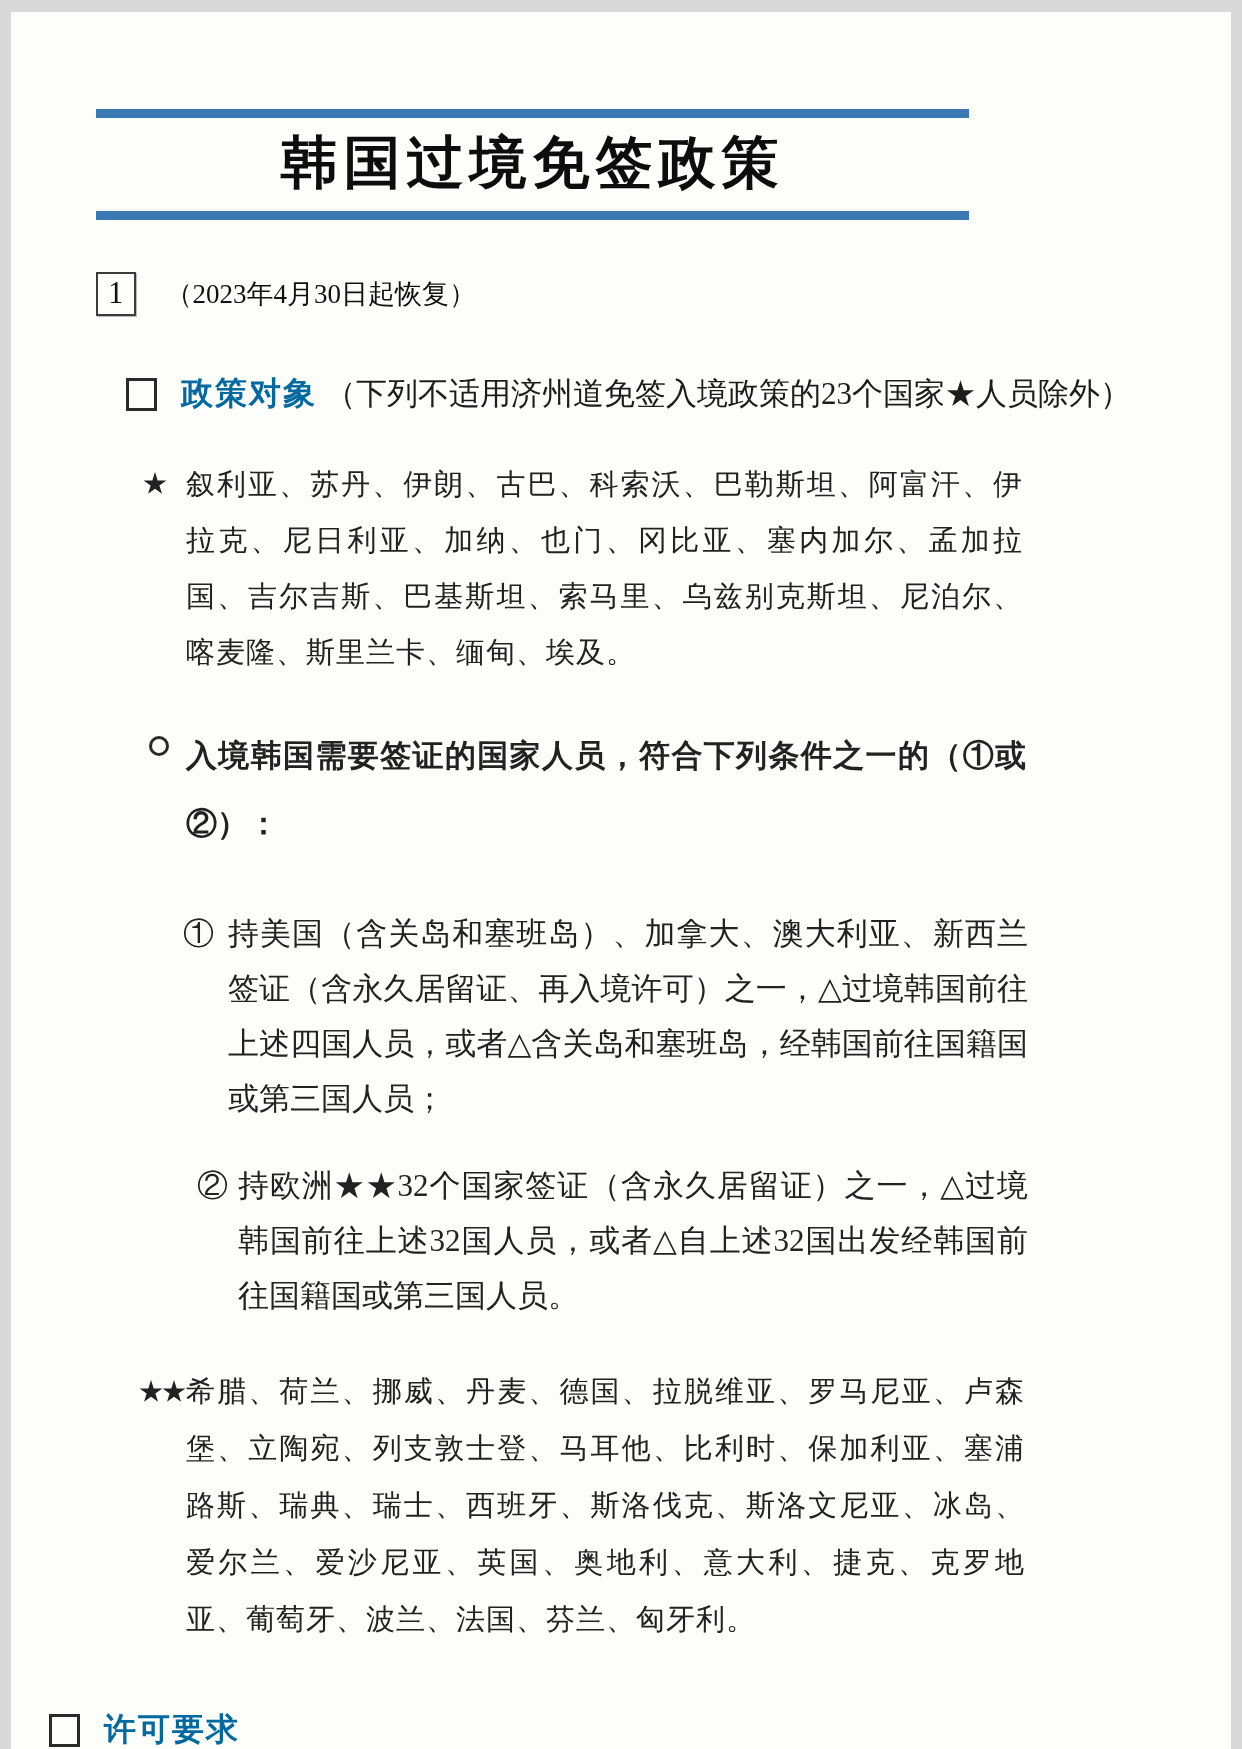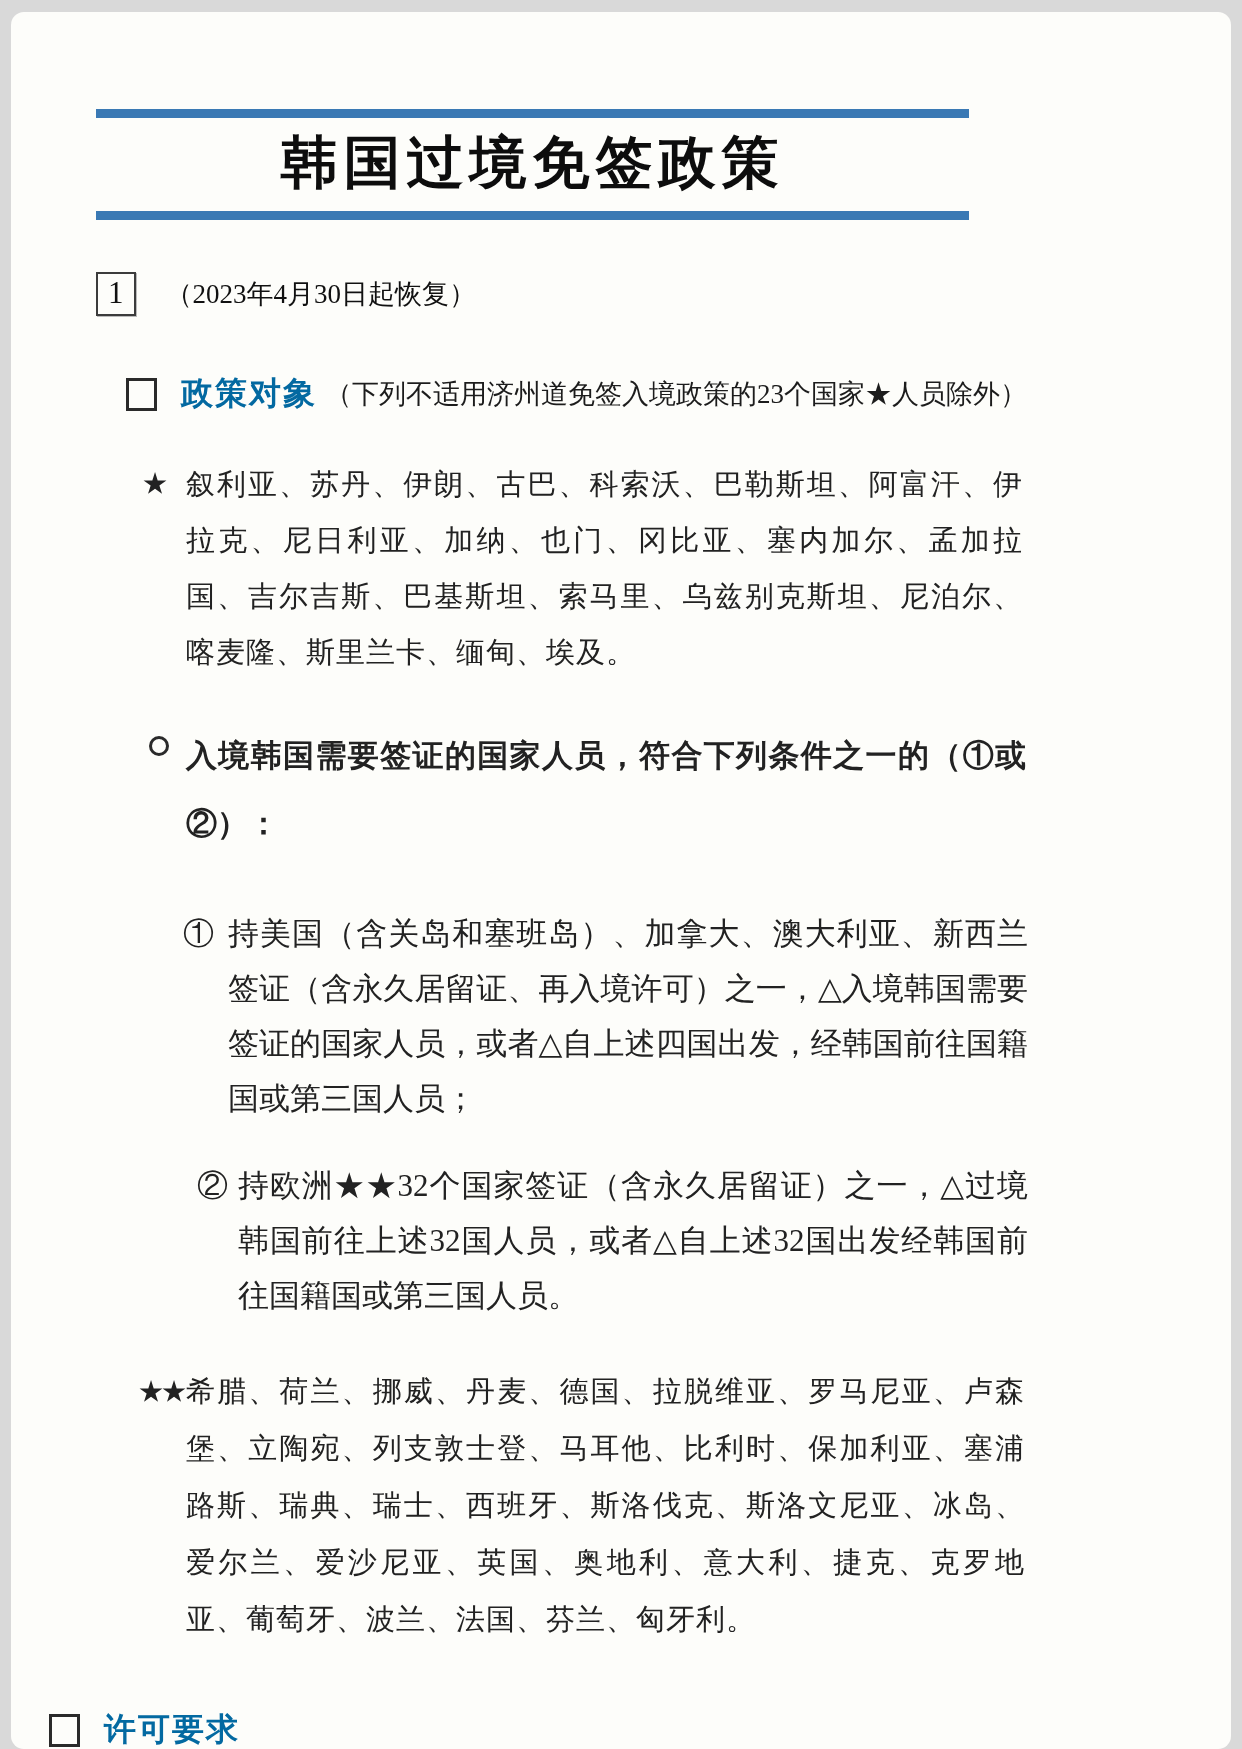--- a/index.html
+++ b/index.html
@@ -7,21 +7,20 @@
     width:1242px;height:1749px;
     background:#d9d9d9;
     font-family:"Liberation Serif","DejaVu Serif",serif;
     position:relative;
   }
   .page{
     position:absolute;top:12px;left:11px;right:11px;bottom:0;
     background:#fdfdfa;
     color:#1c1c1c;
     overflow:hidden;
-    border-radius:13px;
   }
   
   .title-block{margin:97px 0 0 85px;width:873px;}
   .rule{height:9px;background:#3a79b4;}
   .doc-title{
     text-align:center;
     font-size:57px;font-weight:bold;
     letter-spacing:6px;
     padding:7px 0 9px 0;
     color:#0d0d0d;
@@ -47,21 +46,21 @@
     margin-left:115px;
     display:flex;align-items:center;
     font-size:32px;
   }
   .sq-box{
     display:inline-block;width:25px;height:27px;
     border:3px solid #2a2a2a;
     margin-right:24px;flex:0 0 auto;
   }
   .l1-label{font-weight:bold;color:#0369a1;letter-spacing:2px;}
-  .l1-note{font-size:27px;font-weight:normal;margin-left:8px;letter-spacing:0px;}
+  .l1-note{font-size:31px;font-weight:normal;margin-left:8px;letter-spacing:0px;}
   
   .hang{
     position:relative;
     text-align:justify;
     color:#222;
   }
   .hang .marker{position:absolute;left:0;top:0;}
   .star-list{
     margin:40px 0 0 131px;width:881px;
     padding-left:44px;box-sizing:border-box;
@@ -126,21 +125,21 @@
     <span>叙利亚、苏丹、伊朗、古巴、科索沃、巴勒斯坦、阿富汗、伊拉克、尼日利亚、加纳、也门、冈比亚、塞内加尔、孟加拉国、吉尔吉斯、巴基斯坦、索马里、乌兹别克斯坦、尼泊尔、喀麦隆、斯里兰卡、缅甸、埃及。</span>
   </div>
 
   <div class="hang circ-intro">
     <span class="circle"></span>
     <span>入境韩国需要签证的国家人员，符合下列条件之一的（①或②）：</span>
   </div>
 
   <div class="hang cond1">
     <span class="marker">①</span>
-    <span>持美国（含关岛和塞班岛）、加拿大、澳大利亚、新西兰签证（含永久居留证、再入境许可）之一，△入境韩国需要签证的国家人员，或者△自上述四国出发，经韩国前往国籍国或第三国人员；</span>
+    <span>持美国（含关岛和塞班岛）、加拿大、澳大利亚、新西兰签证（含永久居留证、再入境许可）之一，△过境韩国前往上述四国人员，或者△含关岛和塞班岛，经韩国前往国籍国或第三国人员；</span>
   </div>
 
   <div class="hang cond2">
     <span class="marker">②</span>
     <span>持欧洲★★32个国家签证（含永久居留证）之一，△过境韩国前往上述32国人员，或者△自上述32国出发经韩国前往国籍国或第三国人员。</span>
   </div>
 
   <div class="hang star2-list">
     <span class="marker">★★</span>
     <span>希腊、荷兰、挪威、丹麦、德国、拉脱维亚、罗马尼亚、卢森堡、立陶宛、列支敦士登、马耳他、比利时、保加利亚、塞浦路斯、瑞典、瑞士、西班牙、斯洛伐克、斯洛文尼亚、冰岛、爱尔兰、爱沙尼亚、英国、奥地利、意大利、捷克、克罗地亚、葡萄牙、波兰、法国、芬兰、匈牙利。</span>

